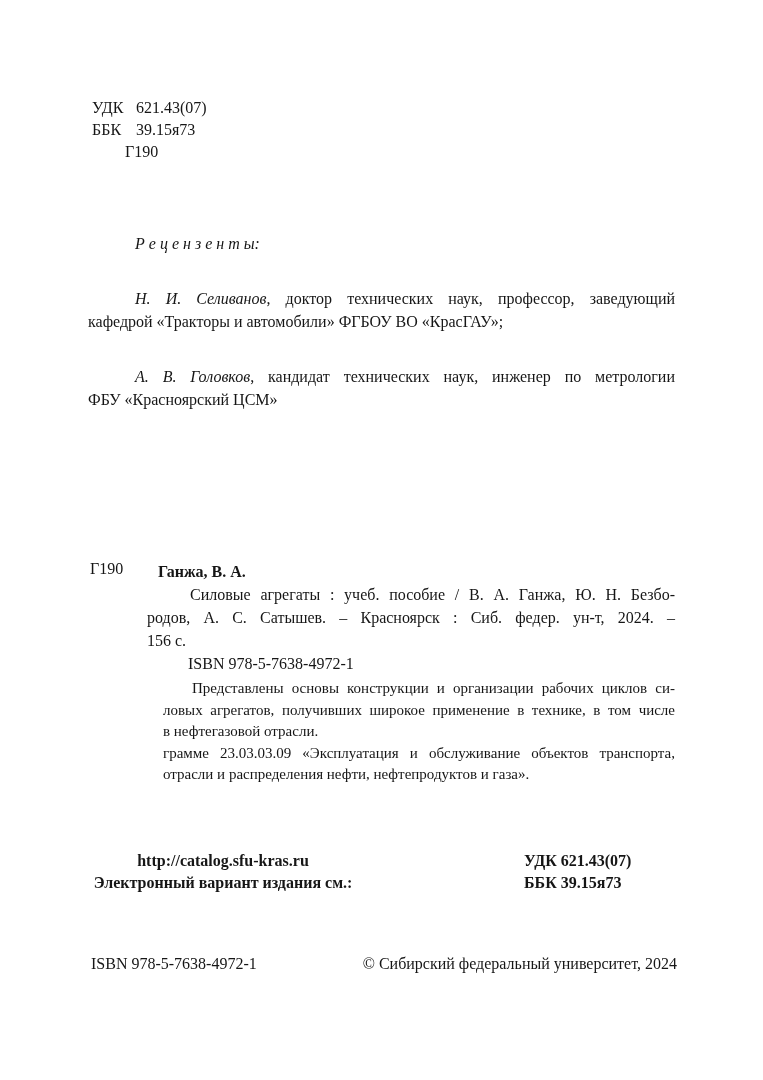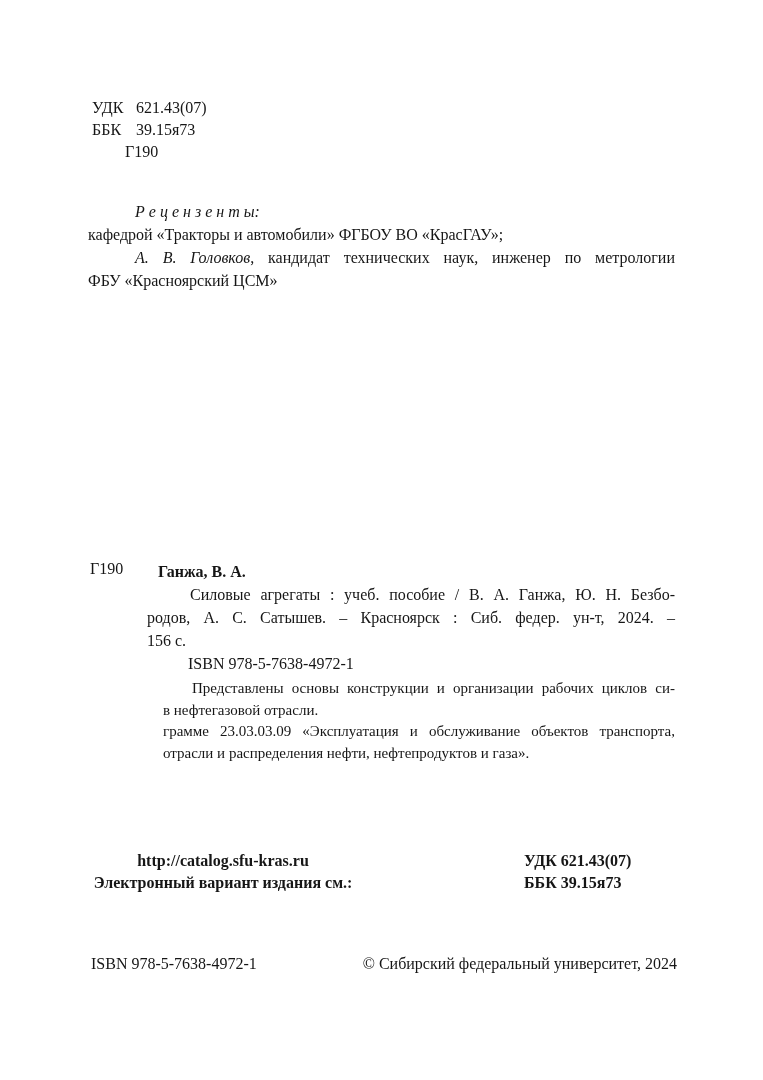--- a/index.html
+++ b/index.html
@@ -31,21 +31,21 @@
   .codes .sign-row { padding-left: 33px; }
 
   
   .reviewers {
     left: 88px;
     top: 200px;
     width: 587px;
     font-size: 16px;
     line-height: 23px;
   }
-  .indent47 { padding-left: 47px; }
+  .indent47 { padding-left: 47px; margin-top: 32px; }
   .jline {
     text-align: justify;
     text-align-last: justify;
   }
   .ital { font-style: italic; }
 
   
   .card {
     left: 147px;
     top: 534px;
@@ -108,40 +108,42 @@
 
 <div class="abs codes">
   <div><span class="lbl">УДК</span><span>621.43(07)</span></div>
   <div><span class="lbl">ББК</span><span>39.15я73</span></div>
   <div class="sign-row">Г190</div>
 </div>
 
 <div class="abs reviewers">
   <div class="indent47 ital">Р е ц е н з е н т ы:</div>
   <div>
+    <div class="indent47 jline"><span class="ital">Н. И. Селиванов</span><span>, доктор технических наук, профессор, заведующий</span></div>
     <div>кафедрой «Тракторы и автомобили» ФГБОУ ВО «КрасГАУ»;</div>
   </div>
   <div>
     <div class="indent47 jline"><span class="ital">А. В. Головков</span><span>, кандидат технических наук, инженер по метрологии</span></div>
     <div>ФБУ «Красноярский ЦСМ»</div>
   </div>
 </div>
 
 <div class="abs card-code">Г190</div>
 
 <div class="abs card">
   <div class="author">Ганжа, В. А.</div>
   <div class="cit-first jline">Силовые агрегаты : учеб. пособие / В. А. Ганжа, Ю. Н. Безбо-</div>
   <div class="jline">родов, А. С. Сатышев. – Красноярск : Сиб. федер. ун-т, 2024. –</div>
   <div>156 с.</div>
   <div class="isbn">ISBN 978-5-7638-4972-1</div>
 </div>
 
 <div class="abs annot">
   <div class="indent29 jline">Представлены основы конструкции и организации рабочих циклов си-</div>
+  <div class="jline">ловых агрегатов, получивших широкое применение в технике, в том числе</div>
   <div>в нефтегазовой отрасли.</div>
   <div class="jline">грамме 23.03.03.09 «Эксплуатация и обслуживание объектов транспорта,</div>
   <div>отрасли и распределения нефти, нефтепродуктов и газа».</div>
 </div>
 
 <div class="abs finfo-left">
   <div>http://catalog.sfu-kras.ru</div>
   <div>Электронный вариант издания см.:</div>
 </div>
 <div class="abs finfo-right">

